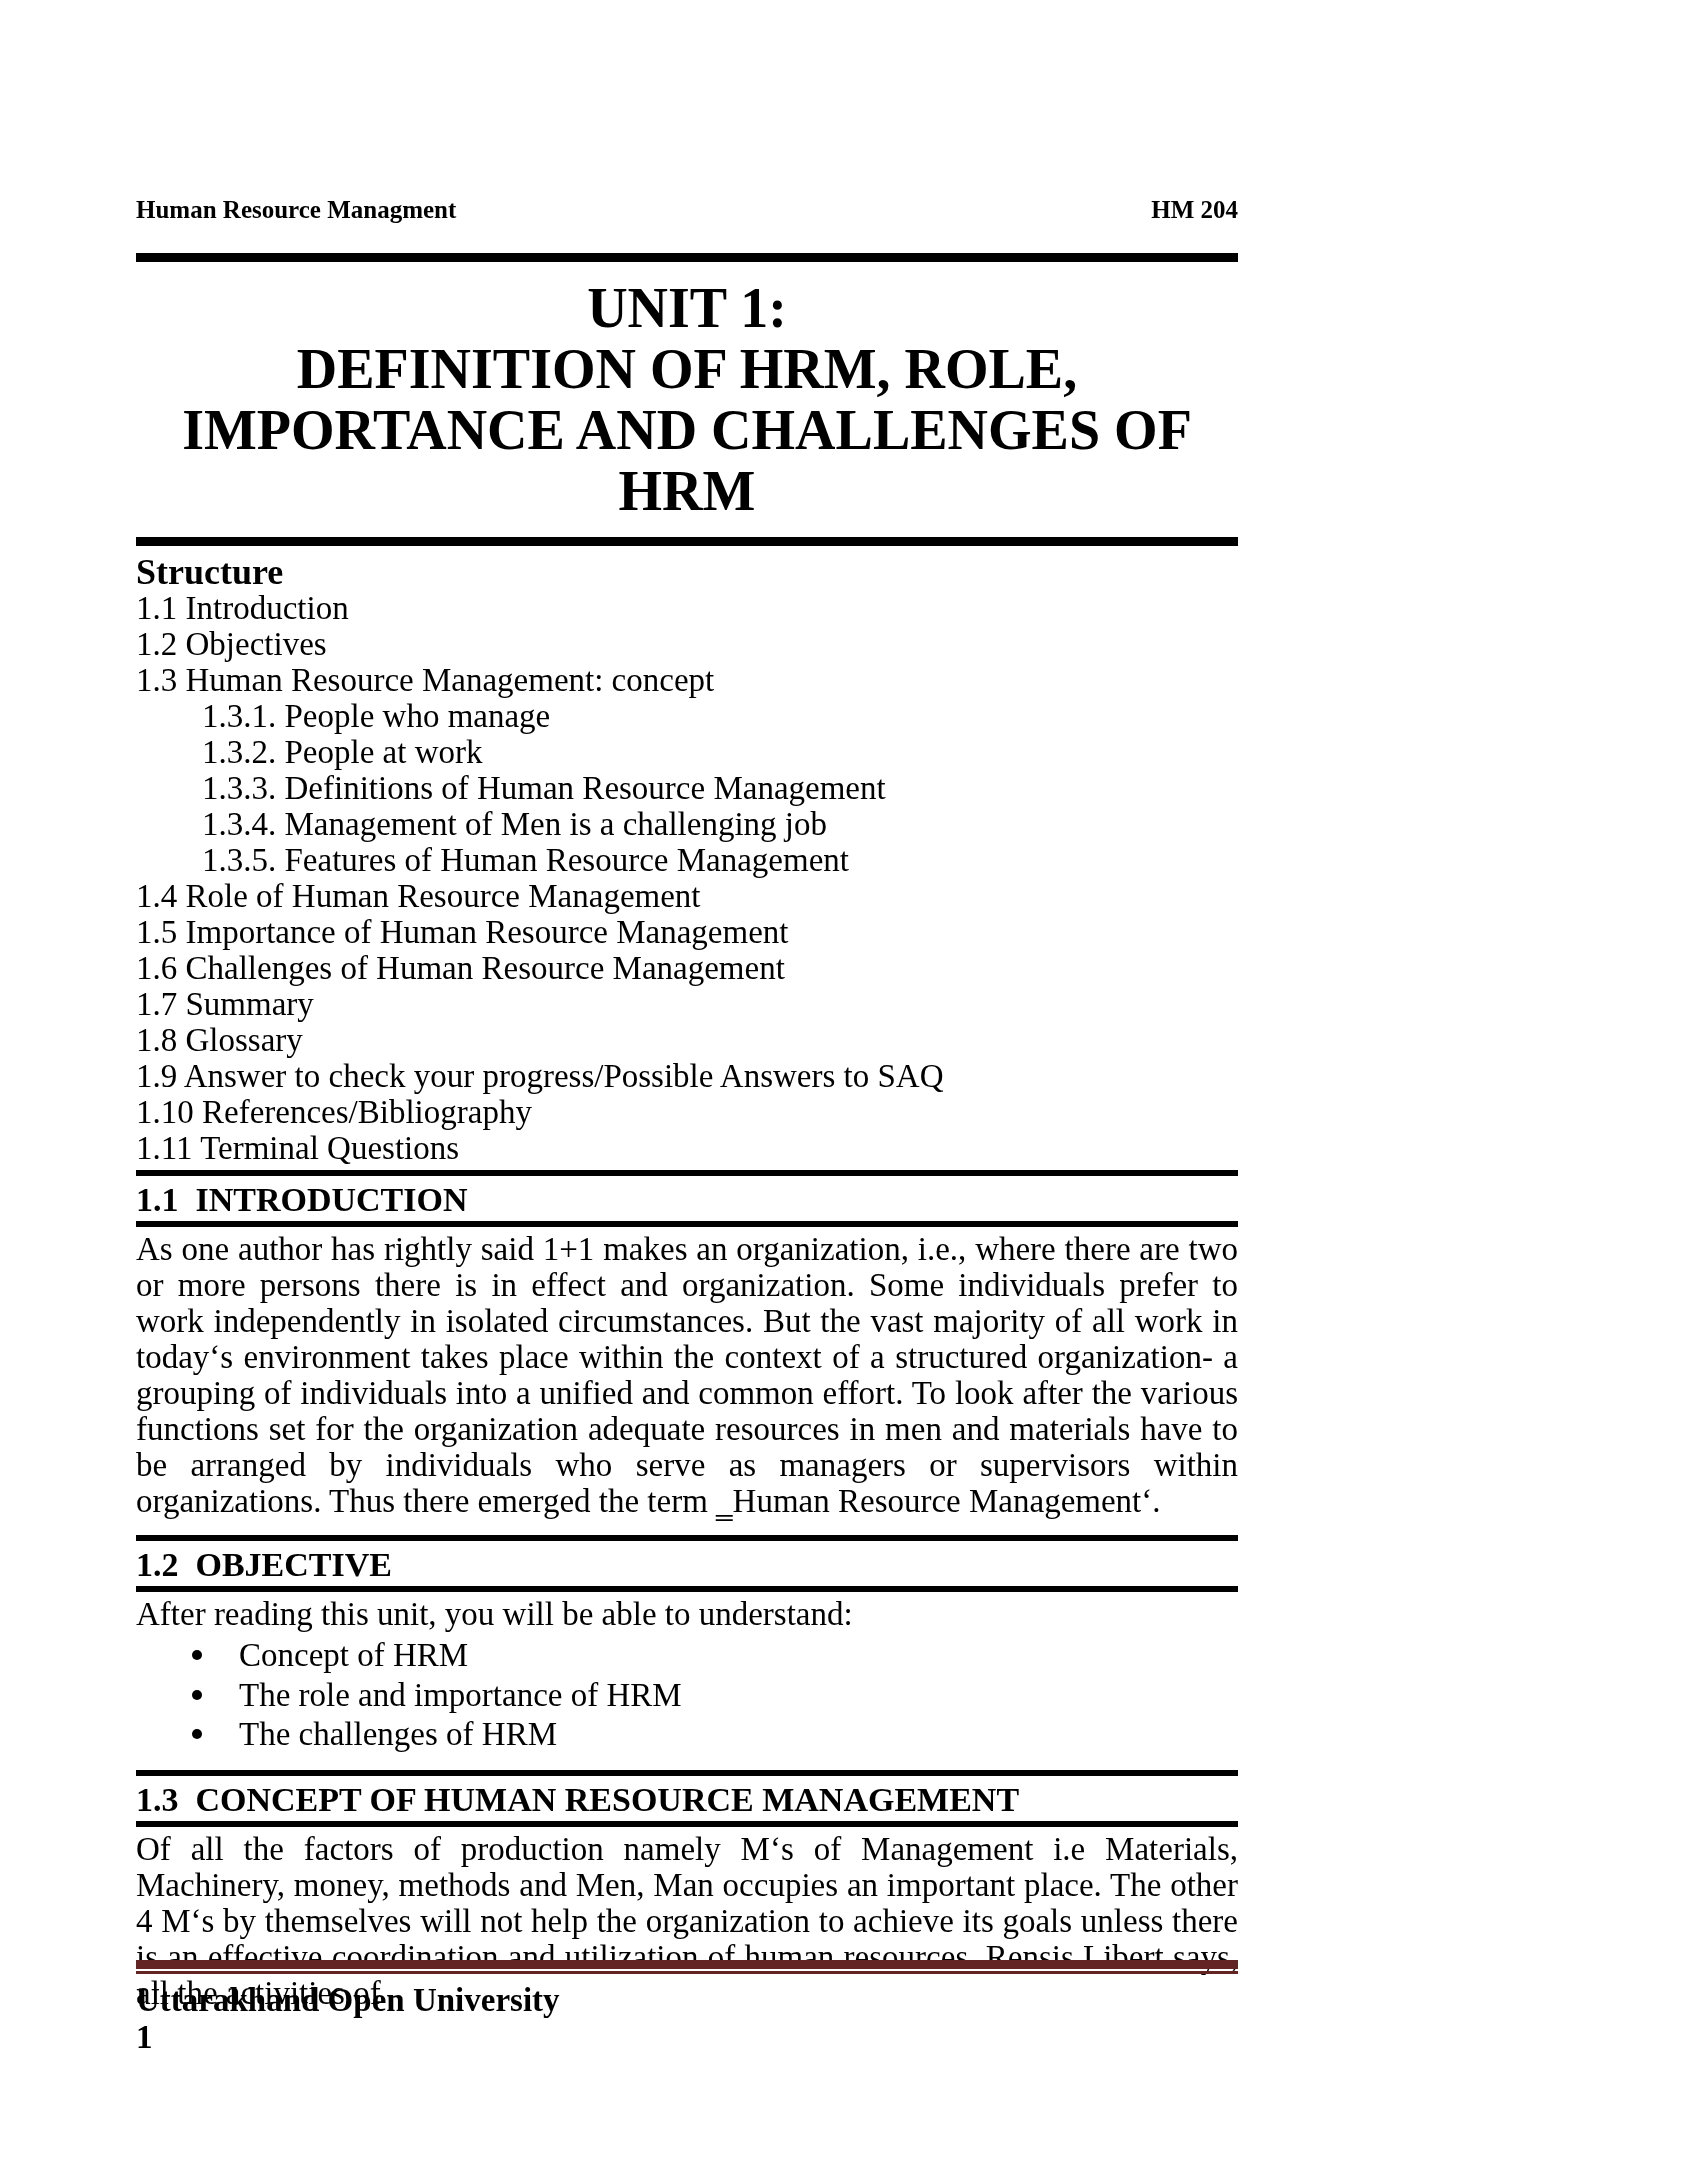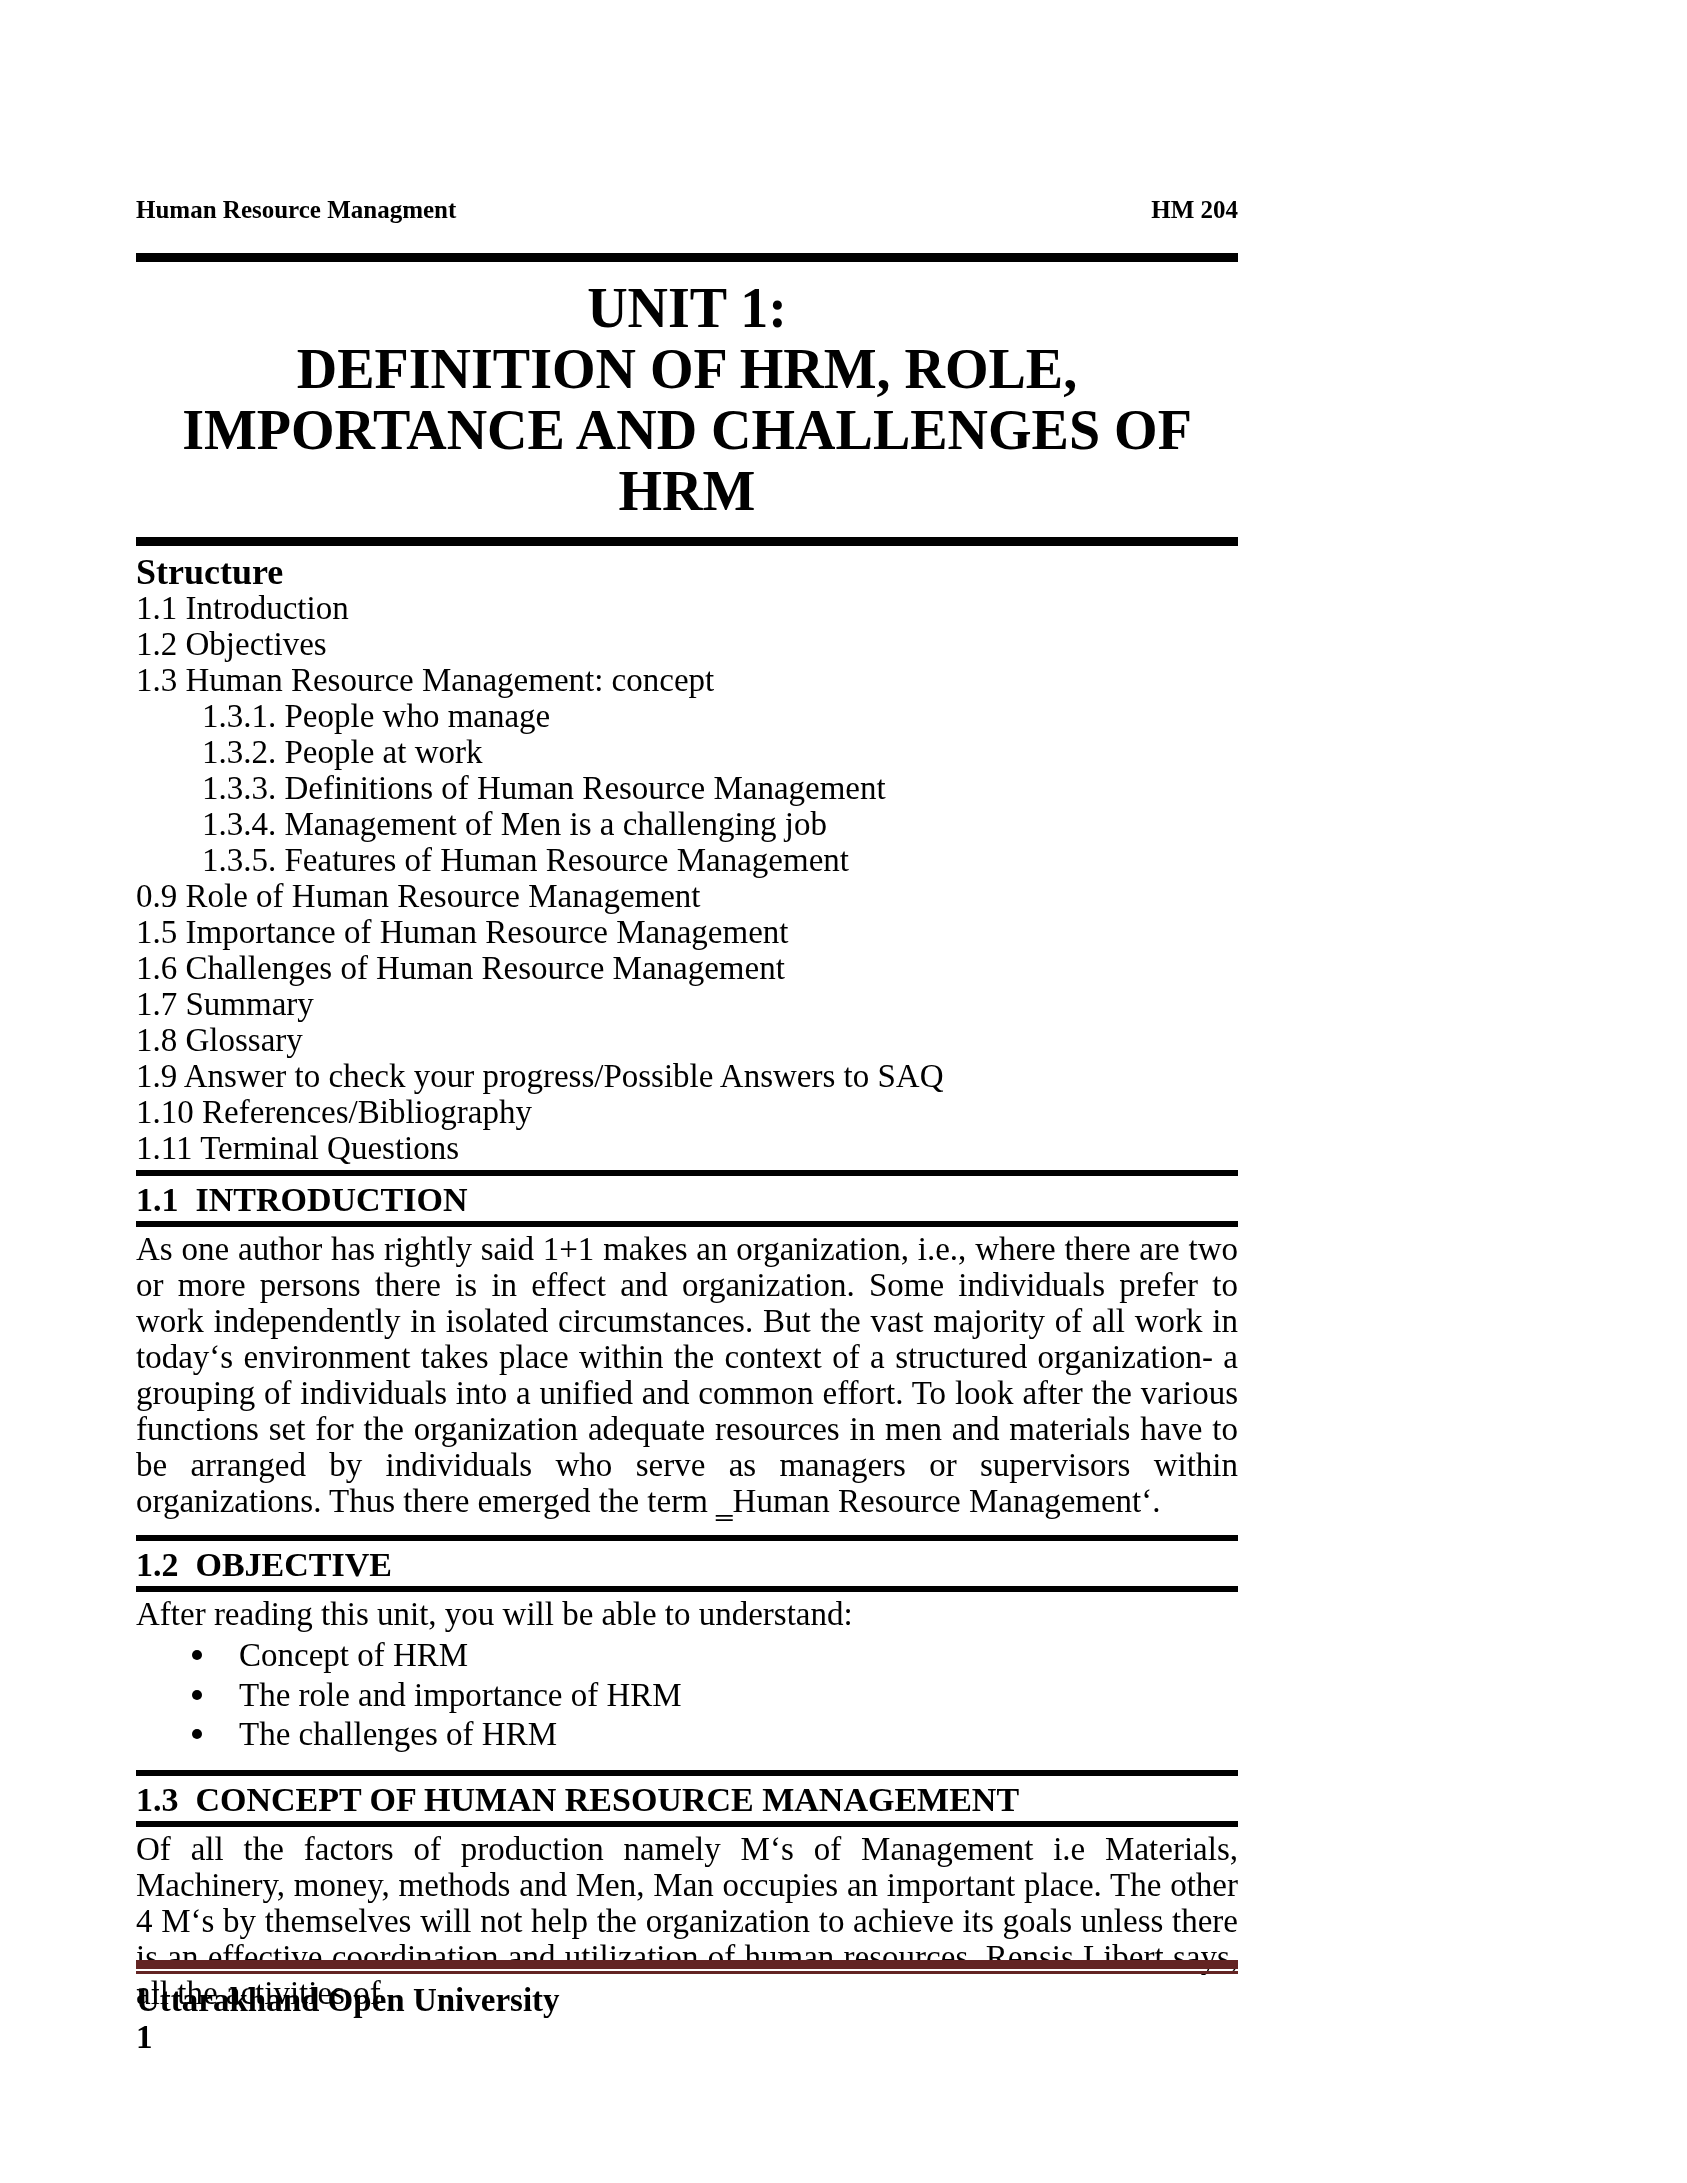--- a/index.html
+++ b/index.html
@@ -120,21 +120,21 @@
     <div class="toc-heading">Structure</div>
     <div class="toc">
       <div class="toc-item">1.1 Introduction</div>
       <div class="toc-item">1.2 Objectives</div>
       <div class="toc-item">1.3 Human Resource Management: concept</div>
       <div class="toc-item indent">1.3.1. People who manage</div>
       <div class="toc-item indent">1.3.2. People at work</div>
       <div class="toc-item indent">1.3.3. Definitions of Human Resource Management</div>
       <div class="toc-item indent">1.3.4. Management of Men is a challenging job</div>
       <div class="toc-item indent">1.3.5. Features of Human Resource Management</div>
-      <div class="toc-item">0.9 Role of Human Resource Management</div>
+      <div class="toc-item">1.4 Role of Human Resource Management</div>
       <div class="toc-item">1.5 Importance of Human Resource Management</div>
       <div class="toc-item">1.6 Challenges of Human Resource Management</div>
       <div class="toc-item">1.7 Summary</div>
       <div class="toc-item">1.8 Glossary</div>
       <div class="toc-item">1.9 Answer to check your progress/Possible Answers to SAQ</div>
       <div class="toc-item">1.10 References/Bibliography</div>
       <div class="toc-item">1.11 Terminal Questions</div>
     </div>
 
     <div class="sec-block gap-a">

